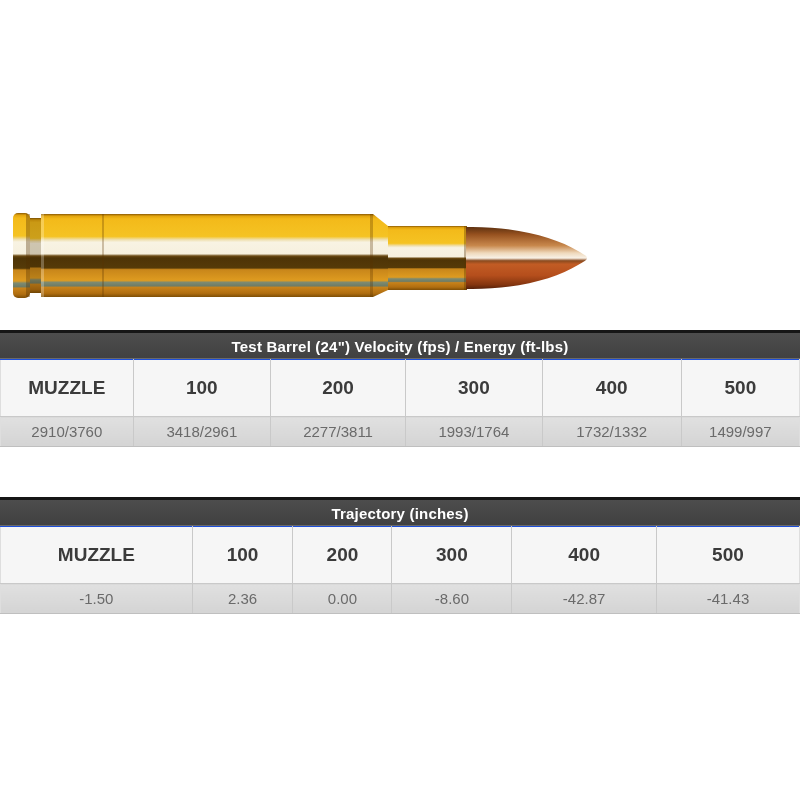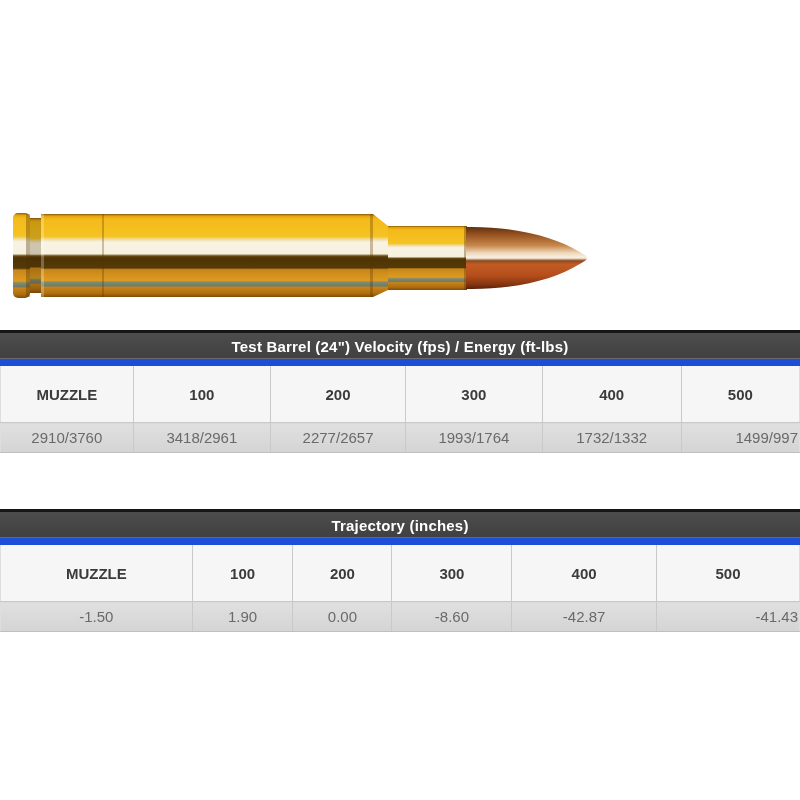--- a/index.html
+++ b/index.html
@@ -46,45 +46,45 @@
   }
   table.ballistics-grid{
     width:100%;
     border-collapse:collapse;
     table-layout:fixed;
   }
   table.ballistics-grid th{
     height:54px;
     background:var(--col-header-bg);
     color:var(--col-header-text);
-    font-size:15px;
+    font-size:19px;
     font-weight:bold;
     text-align:center;
     vertical-align:middle;
     border-right:1px solid var(--cell-border);
     border-bottom:1px solid var(--cell-border);
-    border-top:7px solid #1d4ed8;
+    border-top:1px solid #1d4ed8;
   }
   table.ballistics-grid th:first-child{border-left:1px solid #dedede;}
   table.ballistics-grid th:last-child{border-right:1px solid #dedede;margin-top:26px;}
   table.ballistics-grid td{
     height:27px;
     background:linear-gradient(#e0e0e0,#d4d4d4);
     color:var(--data-row-text);
     font-size:15px;
     font-weight:normal;
     text-align:center;
     vertical-align:middle;
     border-right:1px solid var(--cell-border);
     border-bottom:1px solid #bfbfbf;
   }
   table.ballistics-grid td:first-child{border-left:1px solid #dedede;}
-  table.ballistics-grid td:last-child{border-right:1px solid #dedede;text-align:right;}
+  table.ballistics-grid td:last-child{border-right:1px solid #dedede;}
   #table-velocity{top:330px;}
-  #table-trajectory{top:509px;}
+  #table-trajectory{top:497px;}
 </style>
 </head>
 <body>
 
 <svg class="cartridge" viewBox="0 0 580 100" role="img" aria-label="Brass rifle cartridge with copper spitzer bullet, shown horizontally with bullet pointing right">
   <defs>
     <linearGradient id="brass" x1="0" y1="0" x2="0" y2="1">
       <stop offset="0" stop-color="#8a5a04"></stop>
       <stop offset="0.025" stop-color="#e2a40e"></stop>
       <stop offset="0.06" stop-color="#f3ba1a"></stop>
@@ -154,21 +154,21 @@
         <th>200</th>
         <th>300</th>
         <th>400</th>
         <th>500</th>
       </tr>
     </thead>
     <tbody>
       <tr>
         <td>2910/3760</td>
         <td>3418/2961</td>
-        <td>2277/2657</td>
+        <td>2277/3811</td>
         <td>1993/1764</td>
         <td>1732/1332</td>
         <td>1499/997</td>
       </tr>
     </tbody>
   </table>
 </section>
 
 <section class="ballistics" id="table-trajectory">
   <div class="bar">Trajectory (inches)</div>
@@ -187,21 +187,21 @@
         <th>100</th>
         <th>200</th>
         <th>300</th>
         <th>400</th>
         <th>500</th>
       </tr>
     </thead>
     <tbody>
       <tr>
         <td>-1.50</td>
-        <td>1.90</td>
+        <td>2.36</td>
         <td>0.00</td>
         <td>-8.60</td>
         <td>-42.87</td>
         <td>-41.43</td>
       </tr>
     </tbody>
   </table>
 </section>
 
 </body></html>

